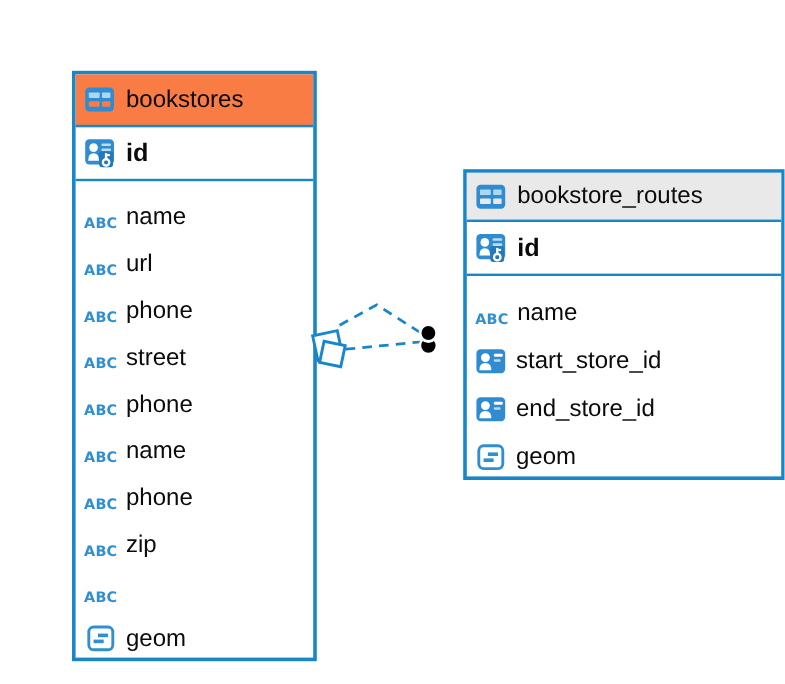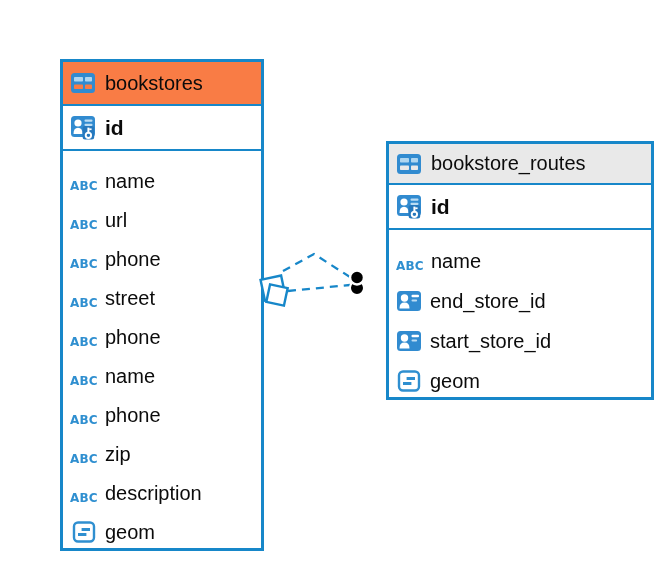--- a/index.html
+++ b/index.html
@@ -116,21 +116,20 @@
       <div class="colrow">
         <span class="abc">ABC</span>
         <span>phone</span>
       </div>
       <div class="colrow">
         <span class="abc">ABC</span>
         <span>zip</span>
       </div>
       <div class="colrow">
         <span class="abc">ABC</span>
-        <span>description</span>
       </div>
       <div class="colrow">
         <svg class="icon" width="24" height="24" style="margin-left:2px;margin-right:1px;">
             <use href="#sym-geom"></use>
           </svg>
         <span>geom</span>
       </div>
     </div>
   </div>
 
@@ -149,27 +148,27 @@
     </div>
     <div class="cols">
       <div class="colrow">
         <span class="abc">ABC</span>
         <span>name</span>
       </div>
       <div class="colrow">
         <svg class="icon" width="26" height="24">
             <use href="#sym-ref"></use>
           </svg>
-        <span>end_store_id</span>
+        <span>start_store_id</span>
       </div>
       <div class="colrow">
         <svg class="icon" width="26" height="24">
             <use href="#sym-ref"></use>
           </svg>
-        <span>start_store_id</span>
+        <span>end_store_id</span>
       </div>
       <div class="colrow">
         <svg class="icon" width="24" height="24" style="margin-left:1px;margin-right:1px;">
             <use href="#sym-geom"></use>
           </svg>
         <span>geom</span>
       </div>
     </div>
   </div>
 

